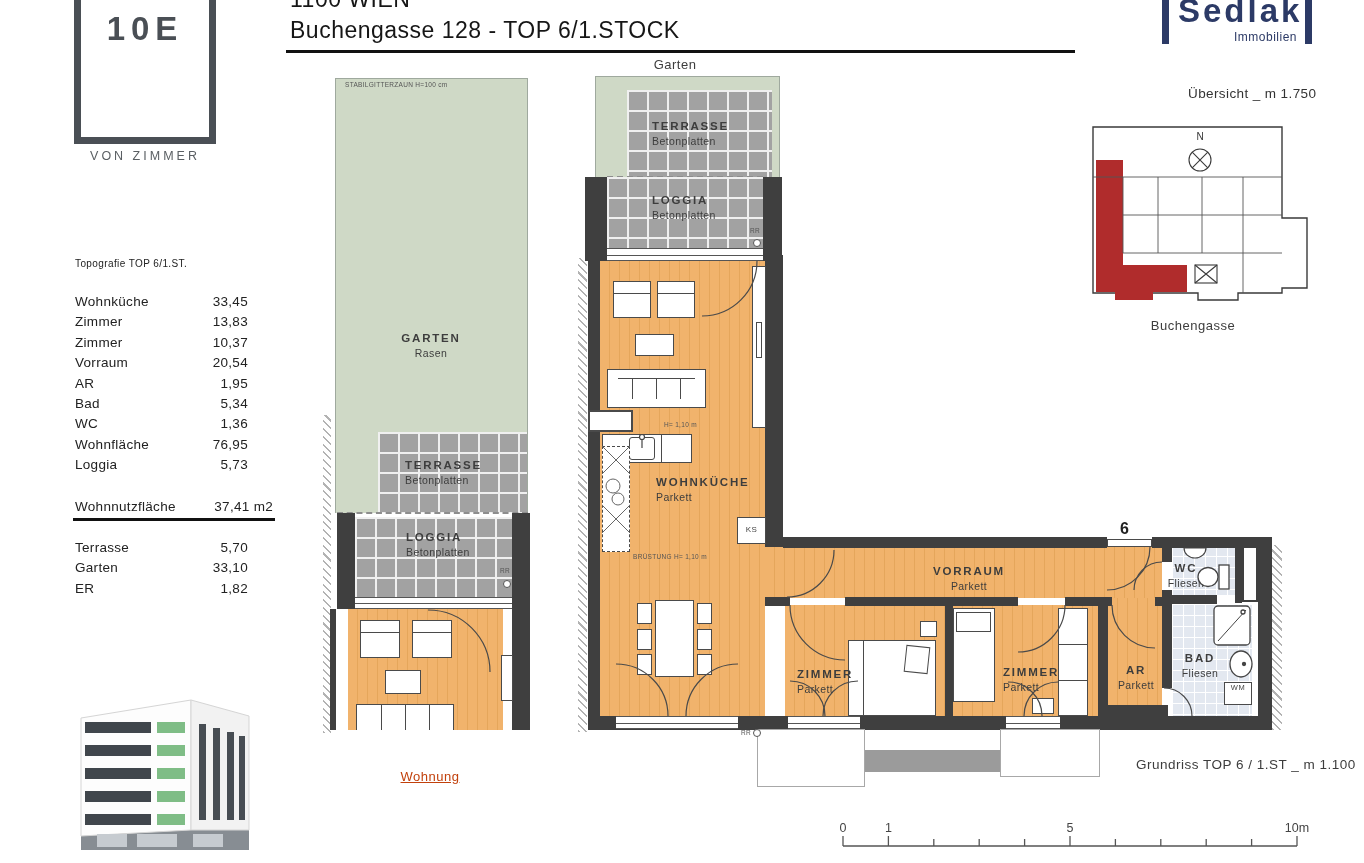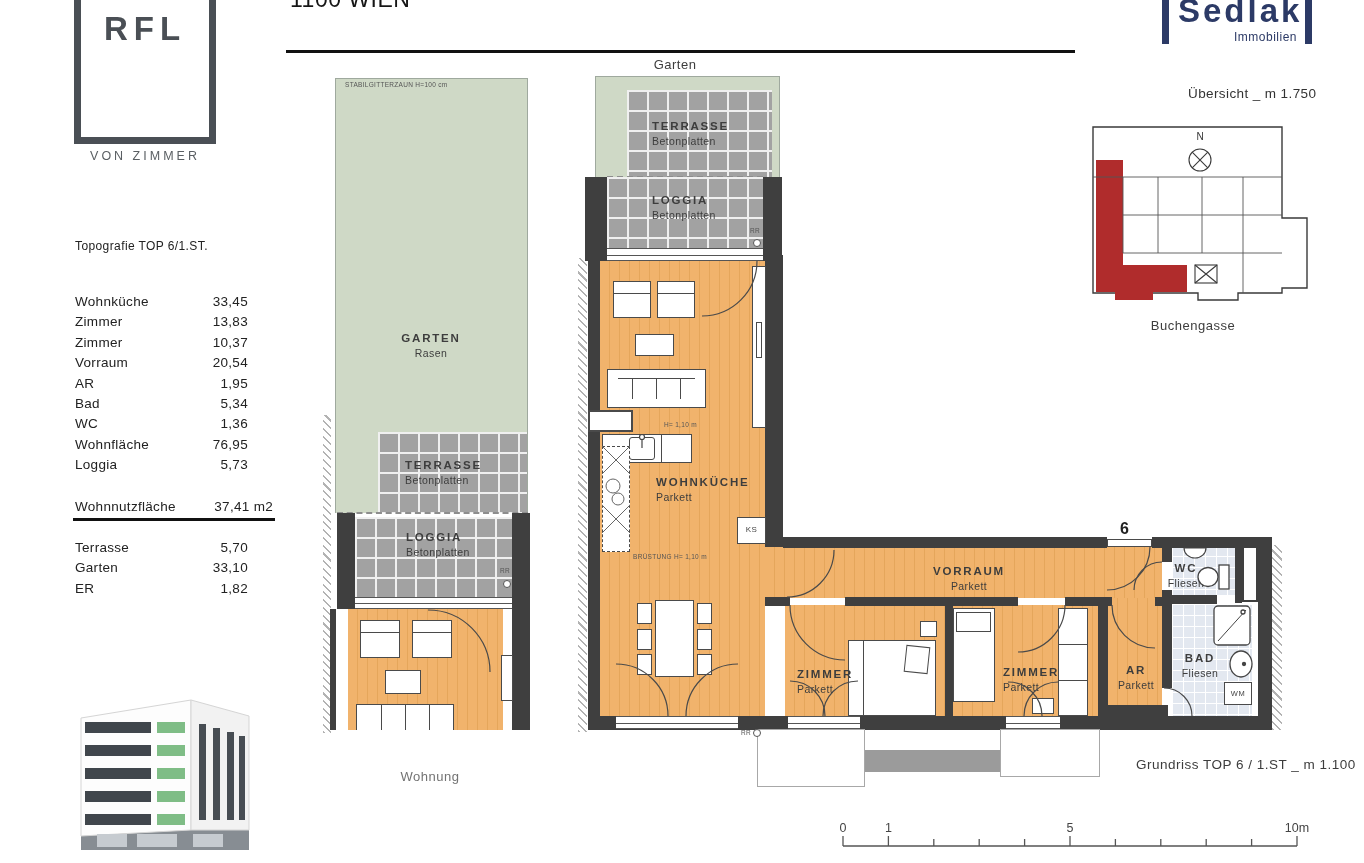--- a/index.html
+++ b/index.html
@@ -29,36 +29,37 @@
   .trow .v{text-align:right;}
   svg{overflow:visible;}
 </style>
 </head>
 <body>
 
 <div id="stage">
 
   <div class="abs" style="left:74px;top:-20px;width:128px;height:150px;border:7px solid #4a4f55;box-sizing:content-box;">
     <div style="padding-top:22px;text-align:center;font-weight:700;font-size:33px;line-height:39px;letter-spacing:6px;color:#4a4f55;">
-      <div>RFL</div>
+      <div>10E</div>
     </div>
   </div>
   <div class="abs center" style="left:66px;top:149px;width:158px;font-size:12.5px;letter-spacing:3px;color:#5a5f63;">VON ZIMMER</div>
 
   <div class="abs" style="left:290px;top:-14px;font-size:23px;color:#161616;letter-spacing:.5px;">1100 WIEN</div>
+  <div class="abs" style="left:290px;top:17px;font-size:23px;color:#161616;letter-spacing:.5px;">Buchengasse  128 - TOP 6/1.STOCK</div>
   <div class="abs" style="left:286px;top:50px;width:789px;height:3px;background:#111;"></div>
 
   <div class="abs" style="left:1162px;top:-8px;width:150px;height:64px;">
     <div style="position:absolute;left:0;top:0;width:7px;height:52px;background:#2c3a66;"></div>
     <div style="position:absolute;right:0;top:0;width:7px;height:52px;background:#2c3a66;"></div>
     <div style="position:absolute;left:16px;top:0px;font-size:33px;font-weight:700;color:#2c3a66;letter-spacing:3px;">Sedlak</div>
     <div style="position:absolute;right:15px;top:38px;font-size:12px;color:#2c3a66;letter-spacing:.5px;">Immobilien</div>
   </div>
 
-  <div class="abs" style="left:75px;top:239px;font-size:12px;color:#222;letter-spacing:.4px;">Topografie  TOP  6/1.ST.</div>
+  <div class="abs" style="left:75px;top:258px;font-size:10px;color:#222;letter-spacing:.4px;">Topografie  TOP  6/1.ST.</div>
 
   <div class="abs" style="left:75px;top:294px;">
     <div class="trow">
         <span>Wohnküche</span>
         <span class="v">33,45</span>
       </div>
     <div class="trow">
         <span>Zimmer</span>
         <span class="v">13,83</span>
       </div>
@@ -230,21 +231,21 @@
     </div>
   <div class="furn" style="left:412px;top:620px;width:40px;height:38px;">
       <div class="ln" style="left:0;right:0;top:11px;height:1.4px;"></div>
     </div>
   <div class="furn" style="left:385px;top:670px;width:36px;height:24px;"></div>
   <div class="furn" style="left:356px;top:704px;width:98px;height:26px;border-bottom:none;">
     <div class="ln" style="left:24px;top:0;bottom:0;width:1.3px;"></div>
     <div class="ln" style="left:48px;top:0;bottom:0;width:1.3px;"></div>
     <div class="ln" style="left:72px;top:0;bottom:0;width:1.3px;"></div>
   </div>
-  <div class="abs center" style="left:395px;top:769px;width:70px;font-size:13px;color:#737373;letter-spacing:.5px;">Wohnung</div>
+  <div class="abs center" style="left:395px;top:769px;width:70px;font-size:13px;color:#c2410c;letter-spacing:.5px;text-decoration:underline;">Wohnung</div>
 
   <div class="abs center" style="left:645px;top:57px;width:60px;font-size:13px;color:#3d3d3d;letter-spacing:.5px;">Garten</div>
 
   <div class="hatch" style="left:578px;top:258px;width:9px;height:474px;"></div>
   <div class="hatch" style="left:1272px;top:545px;width:10px;height:185px;"></div>
 
   <div class="green" style="left:595px;top:76px;width:185px;height:101px;border-bottom:none;"></div>
   <div class="tiles" style="left:627px;top:90px;width:145px;height:87px;"></div>
   <div class="rlabel" style="left:652px;top:120px;">
     <div class="rname">TERRASSE</div>
@@ -344,21 +345,21 @@
 
   <div class="furn" style="left:953px;top:608px;width:42px;height:94px;"></div>
   <div class="furn thin" style="left:956px;top:612px;width:35px;height:20px;border-width:1px;"></div>
   <div class="furn" style="left:1058px;top:608px;width:30px;height:108px;">
     <div class="ln" style="left:0;right:0;top:35px;height:1.3px;"></div>
     <div class="ln" style="left:0;right:0;top:71px;height:1.3px;"></div>
   </div>
   <div class="furn thin" style="left:1032px;top:698px;width:22px;height:16px;border-width:1px;"></div>
 
   <div class="furn" style="left:1224px;top:682px;width:28px;height:23px;">
-    <div class="center" style="font-size:7.5px;color:#444;margin-top:6px;letter-spacing:.5px;">WM</div>
+    <div class="center" style="font-size:7.5px;color:#444;margin-top:0;letter-spacing:.5px;">WM</div>
   </div>
 
   <div class="rlabel" style="left:656px;top:476px;">
     <div class="rname">WOHNKÜCHE</div>
     <div class="rfinish">Parkett</div>
   </div>
   <div class="rlabel center" style="left:904px;top:565px;width:130px;">
     <div class="rname">VORRAUM</div>
     <div class="rfinish">Parkett</div>
   </div>

